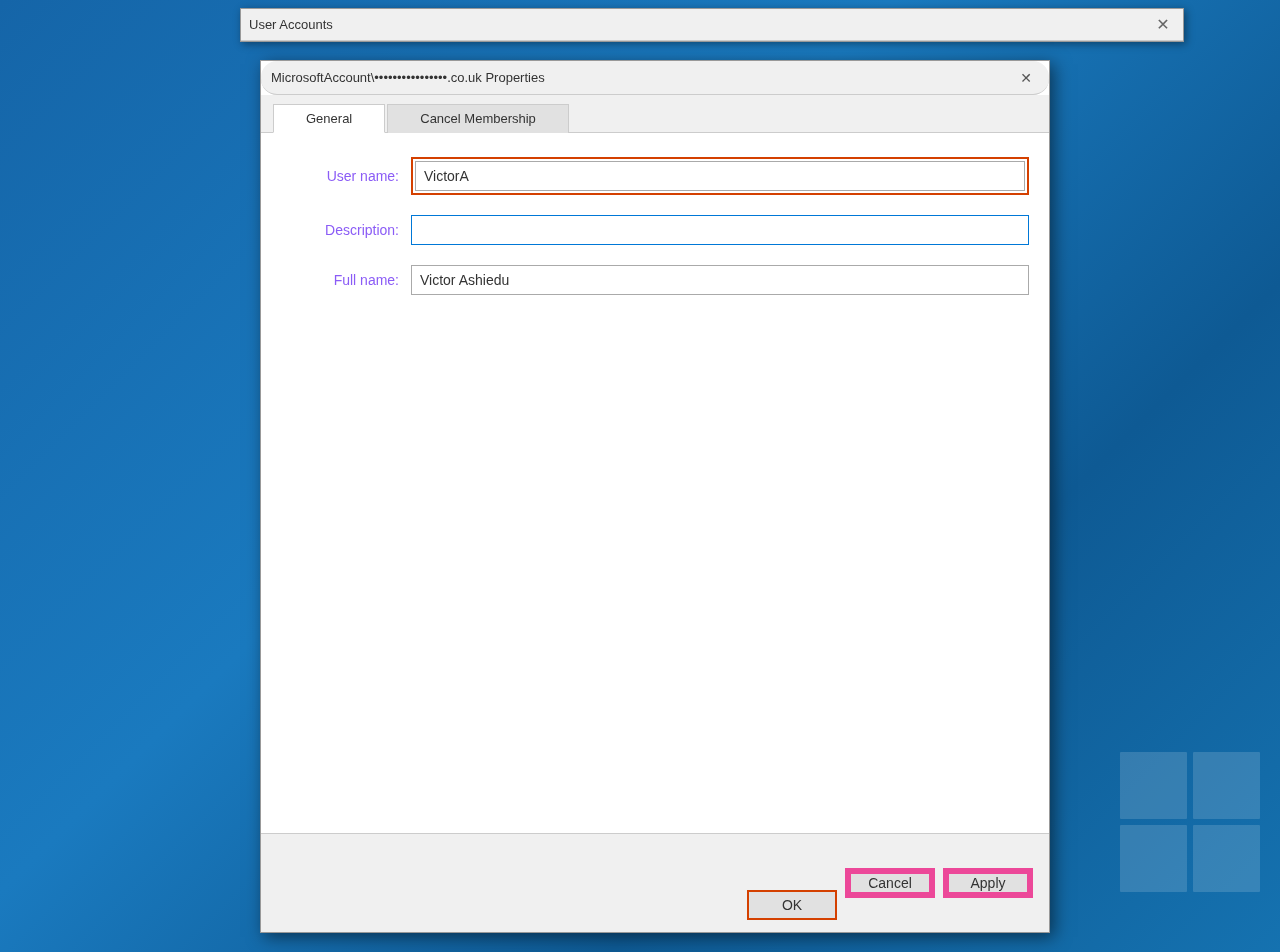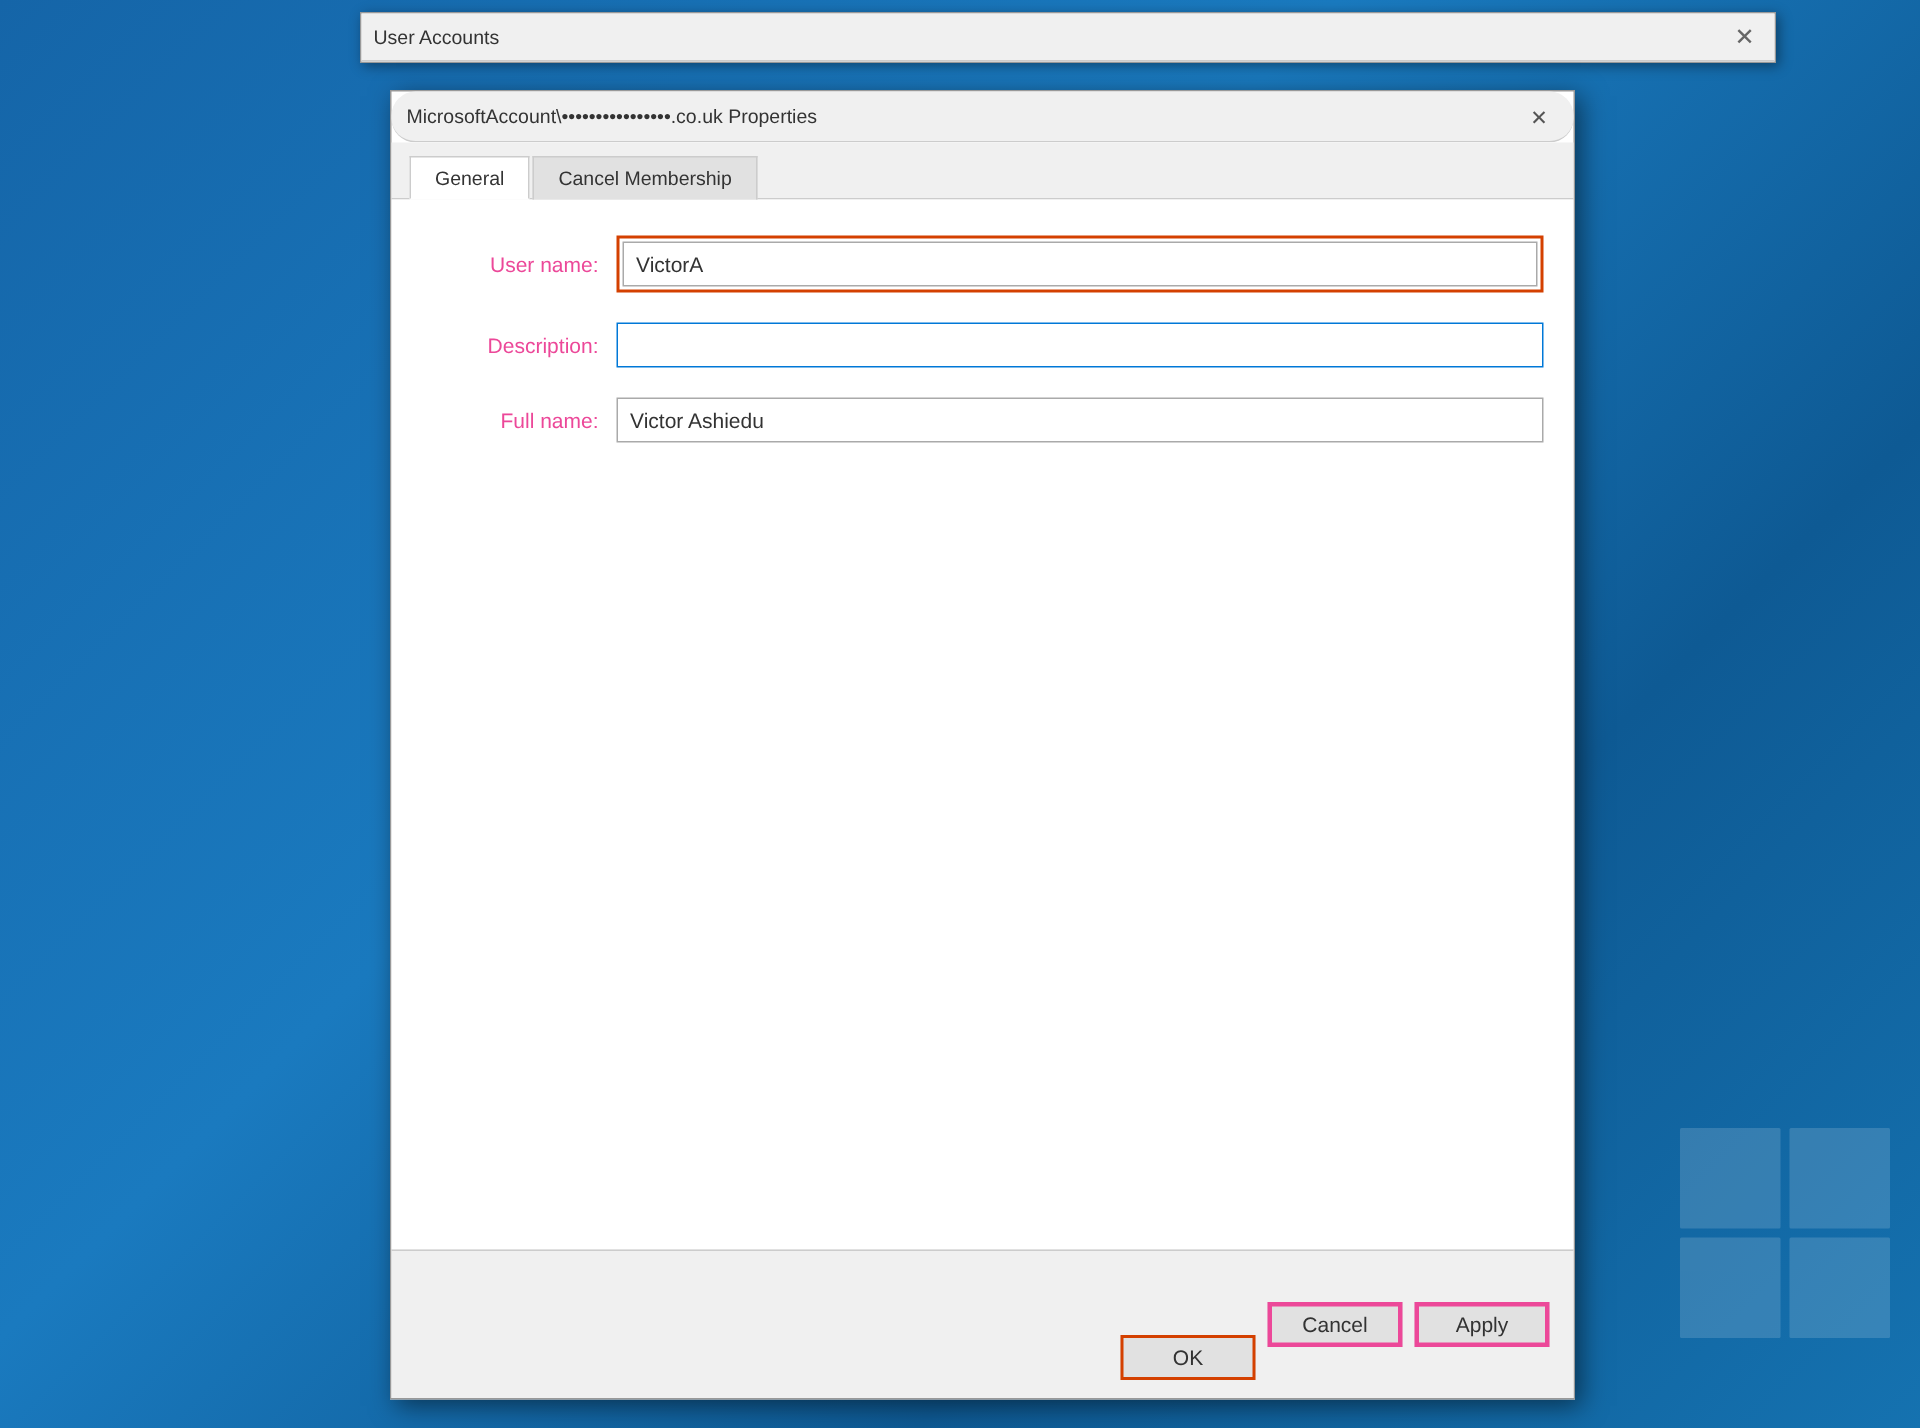--- a/index.html
+++ b/index.html
@@ -119,21 +119,21 @@
     
     .tabs-bar {
       display: flex;
       background: #f0f0f0;
       border-bottom: 1px solid #ccc;
       padding: 8px 12px 0;
       gap: 2px;
     }
 
     .tab {
-      padding: 6px 16px;
+      padding: 6px 32px;
       background: #e1e1e1;
       border: 1px solid #ccc;
       border-bottom: none;
       cursor: pointer;
       font-size: 13px;
       color: #333;
       position: relative;
       bottom: -1px;
     }
 
@@ -155,21 +155,21 @@
       display: flex;
       align-items: center;
       margin-bottom: 20px;
     }
 
     .form-label {
       width: 130px;
       text-align: right;
       padding-right: 12px;
       font-size: 14px;
-      color: #ec4899;
+      color: #8b5cf6;
     }
 
     .form-input {
       flex: 1;
       height: 30px;
       border: 1px solid #aaa;
       padding: 4px 8px;
       font-size: 14px;
       font-family: inherit;
       color: #333;
@@ -217,21 +217,21 @@
       padding: 12px 16px;
       background: #f0f0f0;
       border-top: 1px solid #ccc;
       gap: 8px;
     }
 
     .dialog-btn {
       min-width: 90px;
       height: 30px;
       padding: 0 16px;
-      border: 3px solid #ec4899;
+      border: 6px solid #ec4899;
       background: #e1e1e1;
       font-size: 14px;
       font-family: inherit;
       color: #333;
       cursor: pointer;
       display: flex;
       align-items: center;
       justify-content: center;
     }
 

